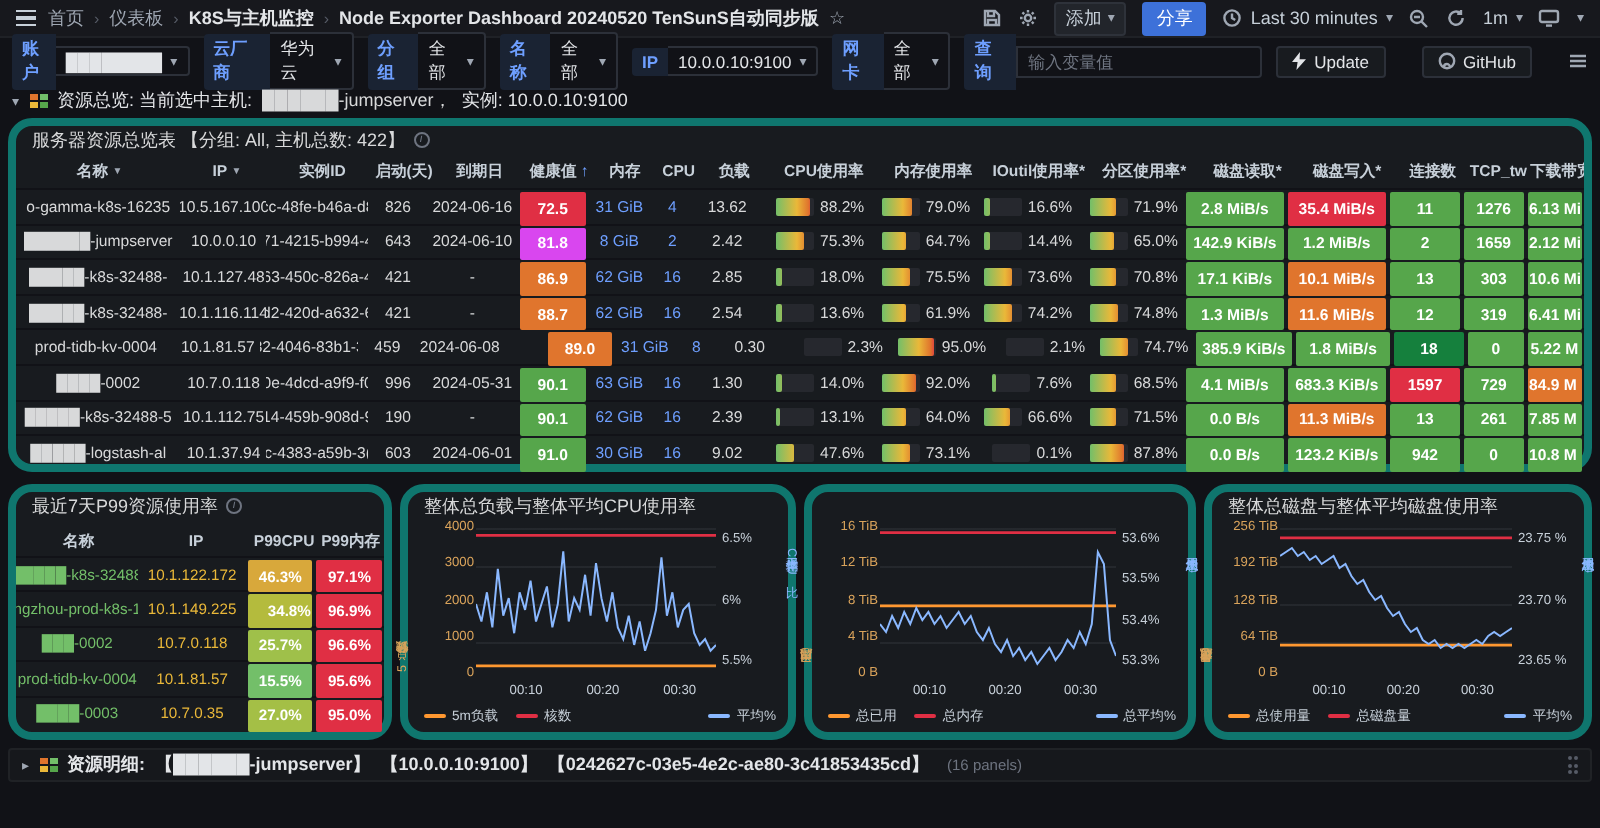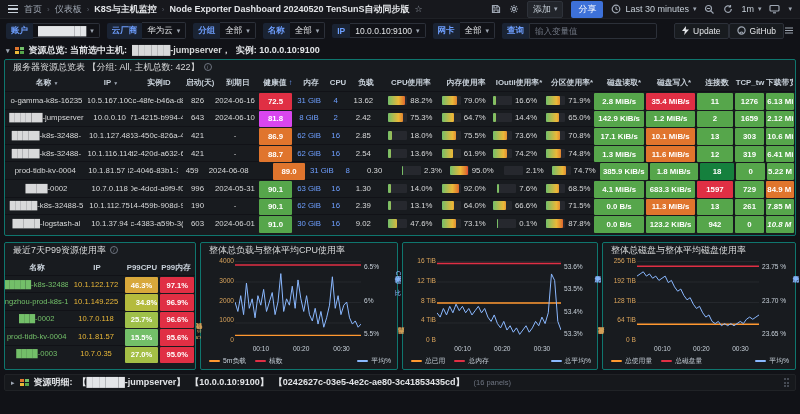--- a/index.html
+++ b/index.html
@@ -20,29 +20,29 @@
   .btn-blue{background:#3d71d9;color:#fff;border-radius:2px;padding:2px 7px;cursor:pointer}
   .tr-picker{display:flex;align-items:center;gap:4px;color:#c7d0d9;cursor:pointer}
   .chev{font-size:7px;color:#9fa7b3}
   
   .filters{position:absolute;top:19px;left:0;right:0;height:23px;display:flex;align-items:center;gap:7px;padding:0 6px;font-size:8.5px}
   .fitem{display:flex;align-items:center}
   .flabel{background:#1a2333;color:#6e9fff;padding:2px 5px;border-radius:2px 0 0 2px;font-weight:bold}
   .fvalue{background:#111217;border:1px solid #2c3039;border-left:none;color:#e3e5e8;padding:1.5px 5px;border-radius:0 2px 2px 0;display:flex;gap:4px;align-items:center;cursor:pointer}
   .finput{background:#111217;border:1px solid #2c3039;color:#e3e5e8;padding:2px 5px;width:128px;font-size:8.5px;border-radius:0 2px 2px 0;font-family:"Liberation Sans",sans-serif}
   .finput::placeholder{color:#6e7480}
-  .filters-right{margin-left:auto;display:flex;gap:0;align-items:center}
+  .filters-right{margin-left:auto;display:flex;gap:18px;align-items:center}
   .abtn{display:flex;align-items:center;gap:4px;background:#181b1f;border:1px solid #2c3039;border-radius:2px;padding:2px 7px;color:#e3e5e8;cursor:pointer}
   
-  .sect{position:absolute;top:43px;left:6px;right:6px;height:15px;display:flex;align-items:center;gap:5px;font-weight:bold;color:#e3e5e8;cursor:pointer}
+  .sect{position:absolute;top:43px;left:6px;right:6px;height:15px;display:flex;align-items:center;gap:5px;font-weight:normal;color:#e3e5e8;cursor:pointer}
   .gridic{display:inline-grid;grid-template-columns:4px 4px;gap:1px}
   .gridic i{width:4px;height:3px;display:block}
   .redtx{color:#d8d9da}
   
-  .panel{position:absolute;background:#181b1f;border:1px solid #0f766e;border-radius:2px}
+  .panel{position:absolute;background:#181b1f;border:4px solid #0f766e;border-radius:12px}
   .ptitle{height:14px;display:flex;align-items:center;gap:4px;padding:0 8px;font-size:9px;color:#d8d9da;cursor:pointer}
   .info-ic{width:8px;height:8px;border:1px solid #6e7480;border-radius:50%;font-size:6px;color:#6e7480;display:inline-flex;align-items:center;justify-content:center;font-style:italic}
   
   #tablePanel{top:59px;left:4px;right:4px;height:177px}
   .thead{display:flex;height:17px;align-items:center;color:#c7d0d9;font-weight:bold;font-size:7.8px}
   .td{display:flex;align-items:center;justify-content:center;font-size:7.8px;overflow:hidden;white-space:nowrap;height:100%;padding:0 1px}
   .tr{display:flex;height:17.6px;border-top:1px solid #111217}
   .c0{width:84px}.c1{width:44px}.c2{width:52px}.c3{width:30px}.c4{width:46px}.c5{width:34px}.c6{width:32px}.c7{width:22px}.c8{width:34px}.c9{width:56px}.c10{width:54px}.c11{width:52px}.c12{width:54px}.c13{width:50px}.c14{width:50px}.c15{width:36px}.c16{width:30px}.c17{width:28px;justify-content:flex-start}
   .blue{color:#6e9fff}
   .cbg{margin:1px;color:#fff;font-weight:bold;border-radius:1px}
@@ -680,21 +680,21 @@
         </span>
         <span class="td c14 cbg" style="background: rgb(86, 166, 75);">
           <span>123.2 KiB/s</span>
         </span>
         <span class="td c15 cbg" style="background: rgb(86, 166, 75);">
           <span>942</span>
         </span>
         <span class="td c16 cbg" style="background: rgb(86, 166, 75);">
           <span>0</span>
         </span>
-        <span class="td c17 cbg" style="background: rgb(86, 166, 75); font-style: italic;">
+        <span class="td c17 cbg" style="background: rgb(86, 166, 75);">
           <span>10.8 M</span>
         </span>
       </div>
     </div>
 </div>
 
 <div class="panel" id="p99Panel">
   <div class="ptitle">
     <span>最近7天P99资源使用率</span>
     <span class="info-ic">i</span>

